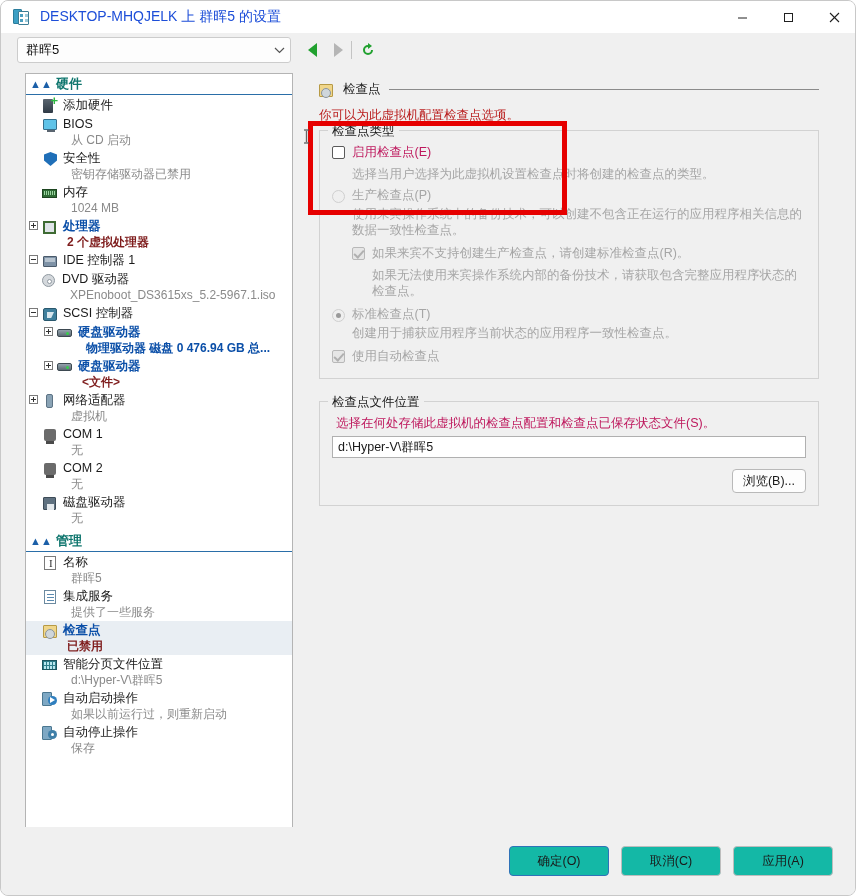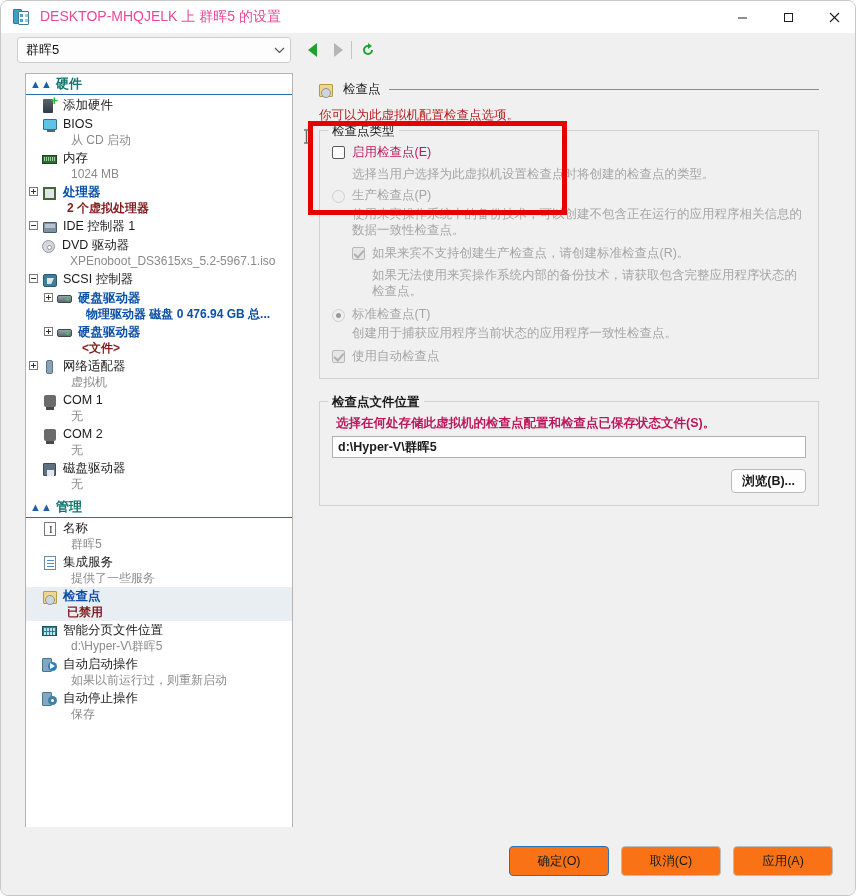--- a/index.html
+++ b/index.html
@@ -37,21 +37,21 @@
   .ti-front {
     position: absolute; left: 5px; top: 3px; width: 11px; height: 14px;
     background: #ffffff; border: 1px solid #3c7d96; border-radius: 1px;
   }
   .ti-front::before {
     content: ""; position: absolute; left: 1px; top: 2px;
     width: 3px; height: 3px; background: #4a9fc0;
     box-shadow: 0 5px 0 #4a9fc0, 5px 0 0 #9ecad9, 5px 5px 0 #9ecad9;
   }
   .title-text {
-    font-size: 14px; color: #ec4899; white-space: nowrap;
+    font-size: 14px; color: #1d4ed8; white-space: nowrap;
   }
   .wincontrols {
     position: absolute; right: 0; top: 0; height: 32px; display: flex;
   }
   .wc {
     width: 46px; height: 32px;
     display: flex; align-items: center; justify-content: center;
     color: #202020;
   }
   .wc svg { display: block; }
@@ -288,21 +288,21 @@
 
   
   .footer {
     position: absolute; left: 0; bottom: 0; width: 856px; height: 68px;
     background: #f0f0f0;
     display: flex; align-items: center; justify-content: flex-end;
     padding-right: 24px; gap: 12px;
   }
   .fbtn {
     width: 100px; height: 30px;
-    background: #f97316; border: 1px solid #bdbdbd; border-radius: 4px;
+    background: #14b8a6; border: 1px solid #bdbdbd; border-radius: 4px;
     font-size: 12.5px; color: #1a1a1a;
     display: flex; align-items: center; justify-content: center;
   }
   .fbtn.default { border: 1px solid #2f72b8; }
 </style>
 </head>
 <body>
 
 <div class="window">
 
@@ -375,20 +375,29 @@
       <div class="trow ind1">
         <div class="ticon">
             <div class="ic ic-bios"></div>
           </div>
         <div class="tlabels">
           <div class="tl1">BIOS</div>
           <div class="tl2">从 CD 启动</div>
         </div>
       </div>
 
+      <div class="trow ind1">
+        <div class="ticon">
+            <div class="ic ic-shield"></div>
+          </div>
+        <div class="tlabels">
+          <div class="tl1">安全性</div>
+          <div class="tl2">密钥存储驱动器已禁用</div>
+        </div>
+      </div>
 
       <div class="trow ind1">
         <div class="ticon">
             <div class="ic ic-mem"></div>
           </div>
         <div class="tlabels">
           <div class="tl1">内存</div>
           <div class="tl2">1024 MB</div>
         </div>
       </div>
@@ -621,21 +630,21 @@
         <div class="lbl dis">标准检查点(T)</div>
       </div>
       <div class="para">创建用于捕获应用程序当前状态的应用程序一致性检查点。</div>
 
       <div class="chkrow" style="margin-bottom:2px;">
         <div class="cbox dis checked"></div>
         <div class="lbl dis">使用自动检查点</div>
       </div>
     </div>
 
-    <div class="groupbox" style="margin-top:22px;font-weight:bold;">
+    <div class="groupbox" style="margin-top:22px;">
       <div class="gb-legend">检查点文件位置</div>
       <div class="lbl" style="margin-left:4px;">选择在何处存储此虚拟机的检查点配置和检查点已保存状态文件(S)。</div>
       <div class="pathbox">
         <span>d:\Hyper-V\群晖5</span>
       </div>
       <div class="browse-wrap">
         <div class="browse-btn">浏览(B)...</div>
       </div>
     </div>
 

